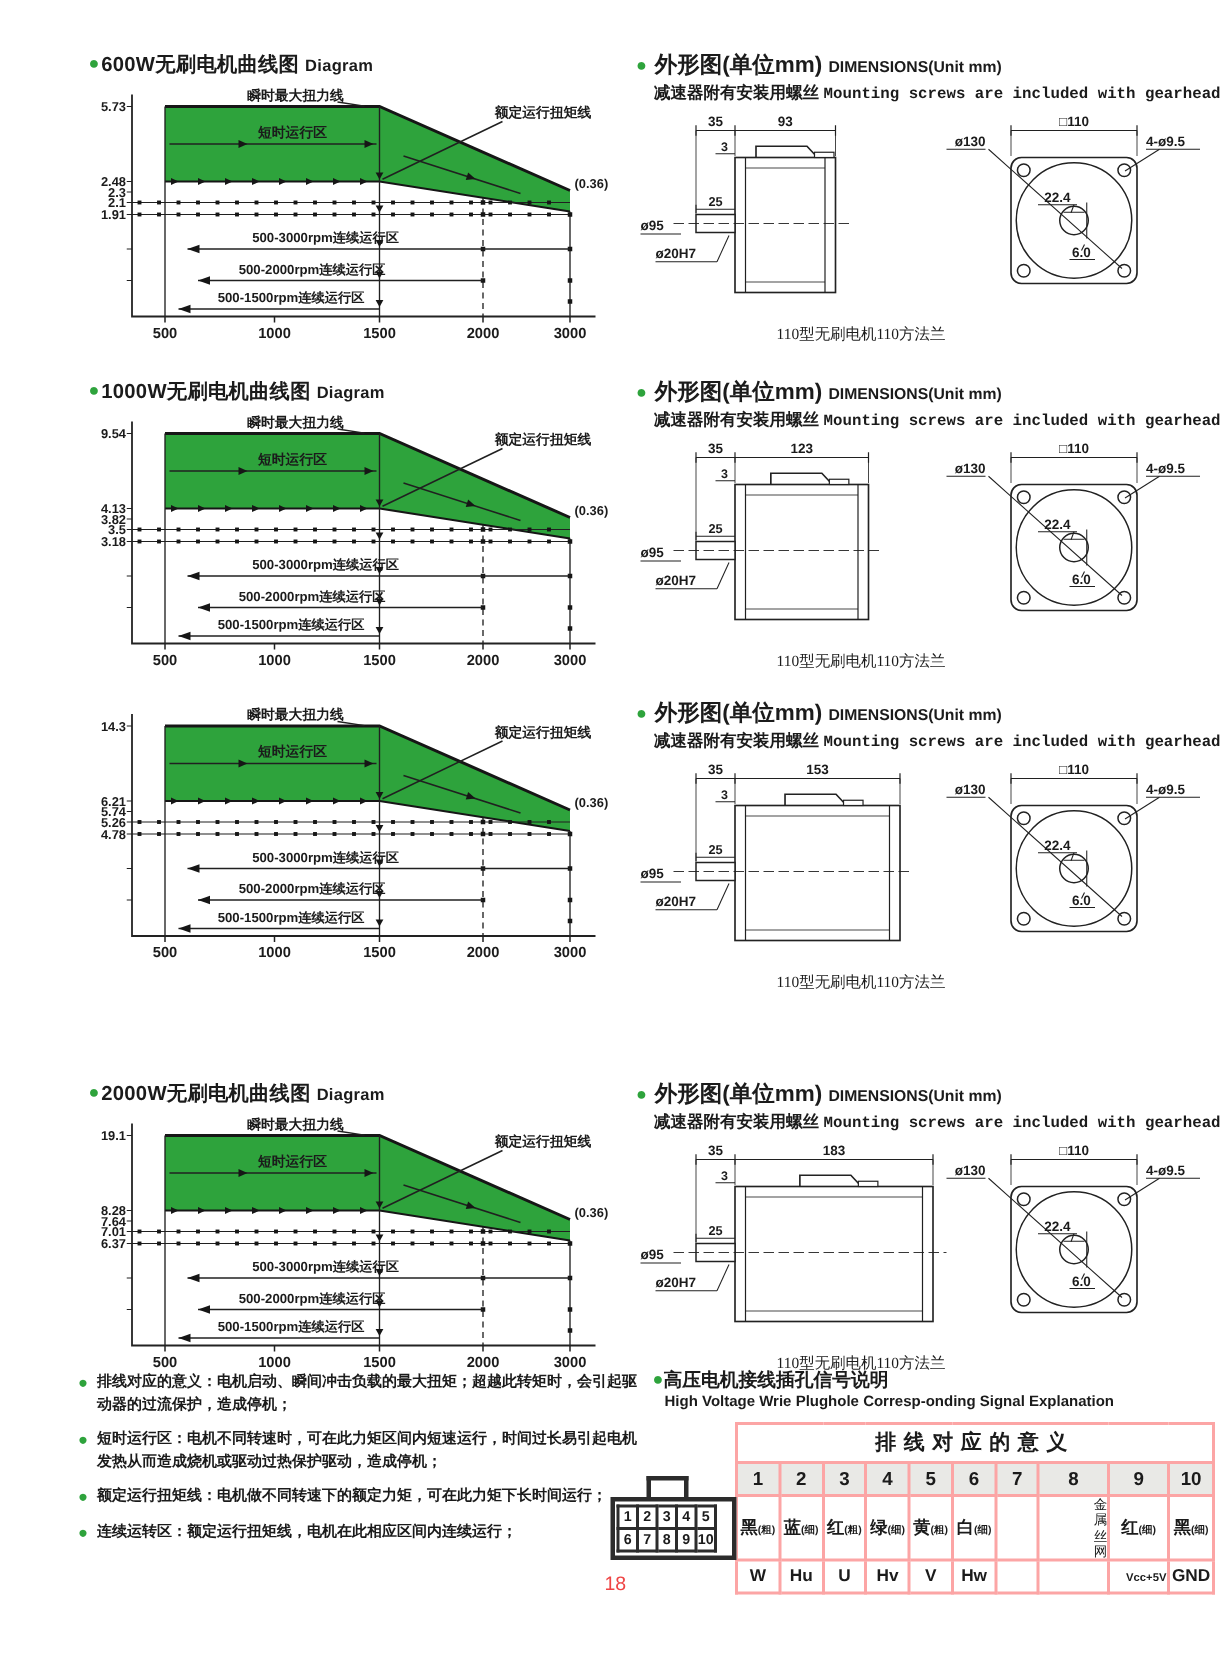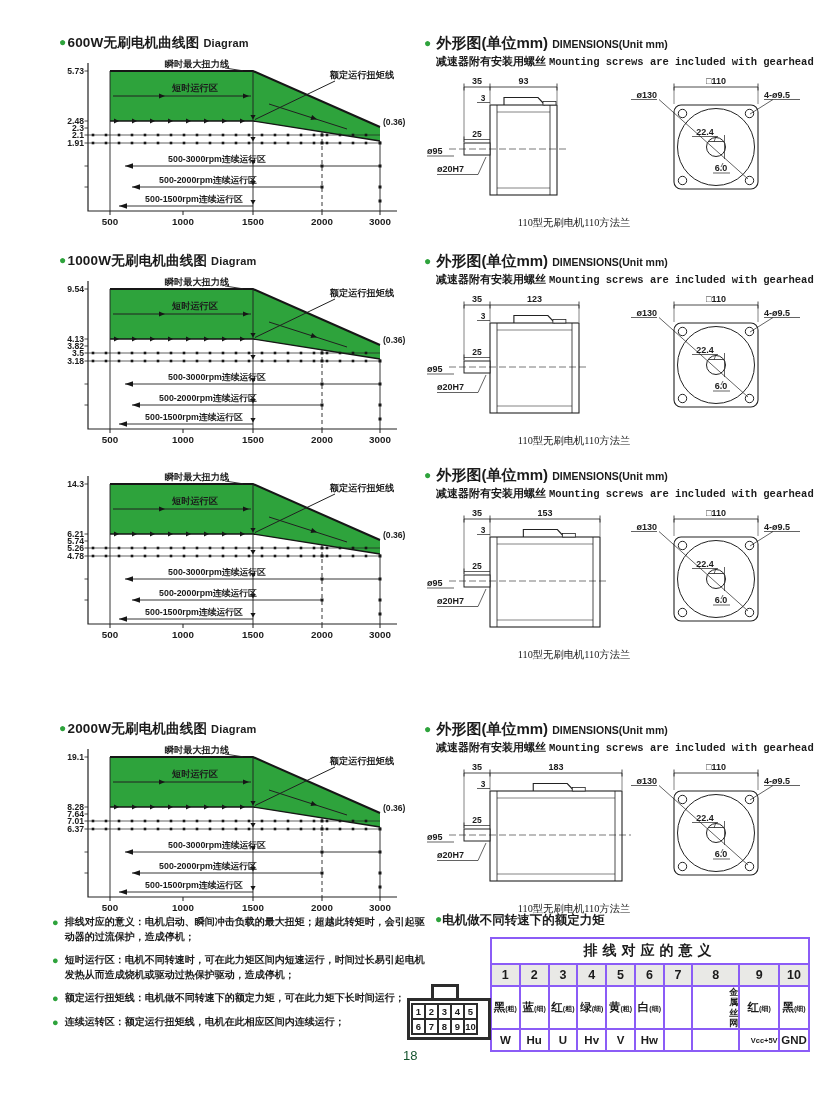--- a/index.html
+++ b/index.html
@@ -23,29 +23,29 @@
   .wiring-title{margin:0 0 0 30px;font-size:12.5px;font-weight:bold;}
   .wiring-title .bullet{margin-right:0;}
   .wiring-sub{margin:0 0 0 38px;font-size:10px;font-weight:bold;}
   .connector{position:absolute;left:2px;top:72px;width:88px;}
   .conn-tab{width:22px;height:11px;border:3px solid #2c2c2c;border-bottom:none;margin-left:24px;}
   .conn-body{border:3px solid #2c2c2c;background:#fff;padding:2px 1px;width:76px;}
   .conn-grid{border-collapse:collapse;}
   .conn-grid td{border:2px solid #2c2c2c;width:11px;height:13px;text-align:center;
                 font-size:9.5px;font-weight:bold;padding:0;background:#fff;}
   .sig-table{border-collapse:collapse;border:2.5px solid #2c2c2c;margin:8px 0 0 85px;background:#fff;}
-  .sig-table td{border:2px solid #8b5cf6;text-align:center;padding:0;width:28px;}
+  .sig-table td{border:2px solid #fca5a5;text-align:center;padding:0;width:28px;}
   .sig-table .hdr{font-size:14px;font-weight:600;letter-spacing:5px;height:24px;background:#fff;}
   .sig-table .num{background:#e9e9e6;font-size:12.5px;font-weight:bold;height:20px;}
   .sig-table .clr{height:36px;font-size:11.5px;font-weight:600;background:#fff;}
   .sig-table .clr .sub{font-size:7px;}
-  .sig-table .clr .two{font-size:9px;line-height:1.15;font-weight:700;margin-left:36px;}
+  .sig-table .clr .two{font-size:9px;line-height:1.15;font-weight:400;margin-left:36px;}
   .sig-table .sig{font-size:11.5px;font-weight:bold;height:20px;background:#fff;}
   .sig-table .sig.small{font-size:7.5px;padding-left:10px;}
-  .page-number{position:absolute;left:403px;top:1048px;font-size:13px;color:#14532d;}
+  .page-number{position:absolute;left:403px;top:1048px;font-size:13px;color:#ef4444;}
 </style>
 </head>
 <body>
 
 <div id="rows">
   <section class="row" style="top: 34px;">
     <div class="chart-col">
       <h3 class="chart-title"><span class="bullet">●</span><span class="t-cn">600W无刷电机曲线图</span> <span class="t-en">Diagram</span></h3>
       <svg class="curve" width="392" height="184" viewBox="0 0 392 184">
           <polygon points="65,18 208,18 335,74 335,88 208,68 65,68" fill="#2EA33C" stroke="none"></polygon>
@@ -805,21 +805,22 @@
       <span class="nbullet">●</span>
       <span>额定运行扭矩线：电机做不同转速下的额定力矩，可在此力矩下长时间运行；</span>
     </div>
     <div class="note-item">
       <span class="nbullet">●</span>
       <span>连续运转区：额定运行扭矩线，电机在此相应区间内连续运行；</span>
     </div>
   </div>
 
 <div class="wiring">
-  <h3 class="wiring-title"><span class="bullet">●</span><span>电机做不同转速下的额定力矩</span></h3>
+  <h3 class="wiring-title"><span class="bullet">●</span><span>高压电机接线插孔信号说明</span></h3>
+  <div class="wiring-sub">High Voltage Wrie Plughole Corresp-onding Signal Explanation</div>
   <div class="connector">
     <div class="conn-tab"></div>
     <div class="conn-body">
       <table class="conn-grid">
           <tbody id="conn-rows">
             <tr>
               <td>1</td>
               <td>2</td>
               <td>3</td>
               <td>4</td>

